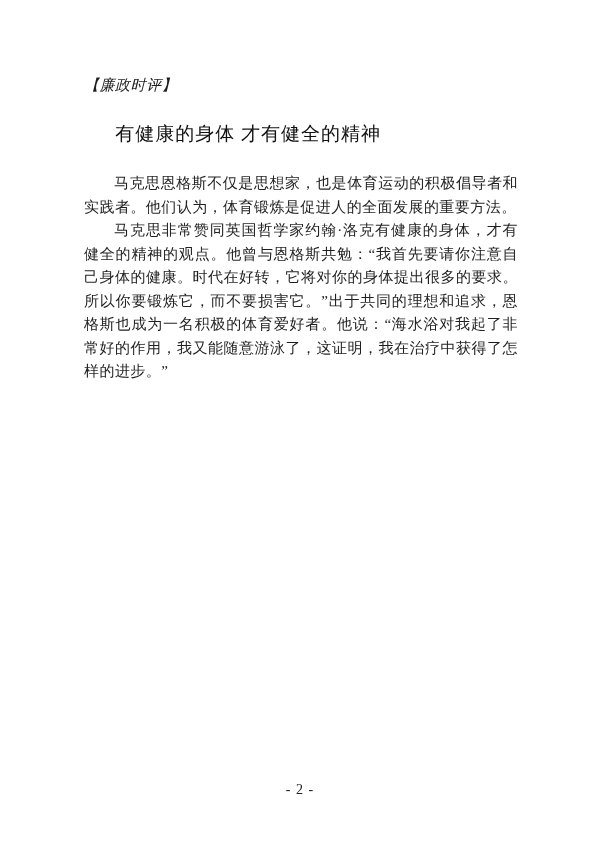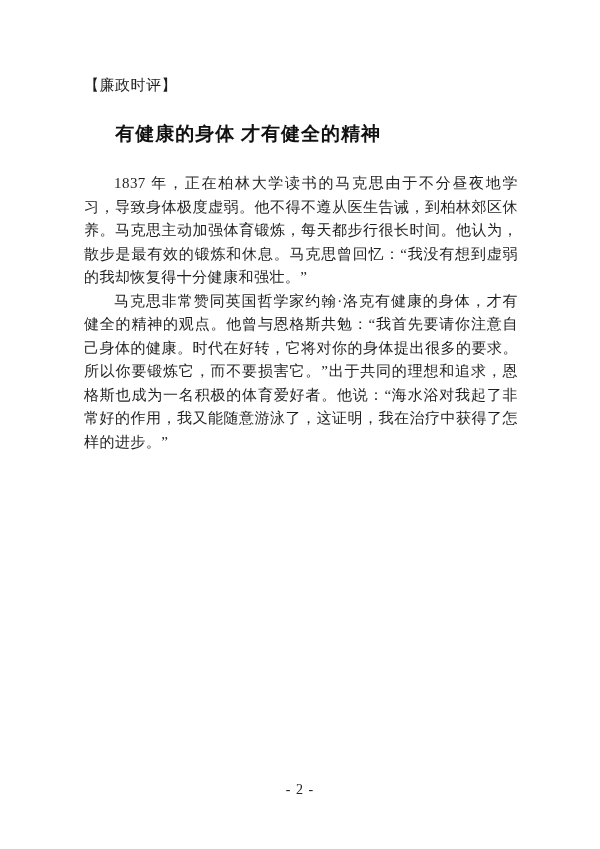--- a/index.html
+++ b/index.html
@@ -18,30 +18,31 @@
     box-sizing: border-box;
   }
   .col-header {
     position: absolute;
     top: 76px;
     left: 84px;
     font-size: 15px;
     letter-spacing: 0.5px;
     color: #1f1f1f;
     white-space: nowrap;
+    font-style: italic;
   }
   .doc-title {
     position: absolute;
     top: 121px;
     left: 0;
     width: 496px;
     margin: 0;
     text-align: center;
     font-size: 19px;
-    font-weight: bold;
+    font-weight: normal;
     letter-spacing: 1px;
     color: #111111;
   }
   .content {
     position: absolute;
     top: 172px;
     left: 84px;
     width: 434px;
   }
   .content p {
@@ -69,19 +70,19 @@
 </head>
 <body>
 
 <div class="page">
 
   <div class="col-header">【廉政时评】</div>
 
   <h1 class="doc-title">有健康的身体 才有健全的精神</h1>
 
   <div class="content">
-    <p>1837 年，正在柏林大学读书的马克思由于不分昼夜地学习，导致身体极度虚弱。他不得不遵从医生告诫，到柏林郊区休养。马克思主动加强体育锻炼，每天都步行很长时间。他认为，散步是最有效的锻炼和休息。马克思曾回忆：“我没有想到虚弱的我却恢复得十分健康和强壮。”</p>
+    <p>马克思恩格斯不仅是思想家，也是体育运动的积极倡导者和实践者。他们认为，体育锻炼是促进人的全面发展的重要方法。</p>
     <p>马克思非常赞同英国哲学家约翰·洛克有健康的身体，才有健全的精神的观点。他曾与恩格斯共勉：“我首先要请你注意自己身体的健康。时代在好转，它将对你的身体提出很多的要求。所以你要锻炼它，而不要损害它。”出于共同的理想和追求，恩格斯也成为一名积极的体育爱好者。他说：“海水浴对我起了非常好的作用，我又能随意游泳了，这证明，我在治疗中获得了怎样的进步。”</p>
   </div>
 
   <div class="page-number">- 2 -</div>
 
 </div>
 
 </body></html>

